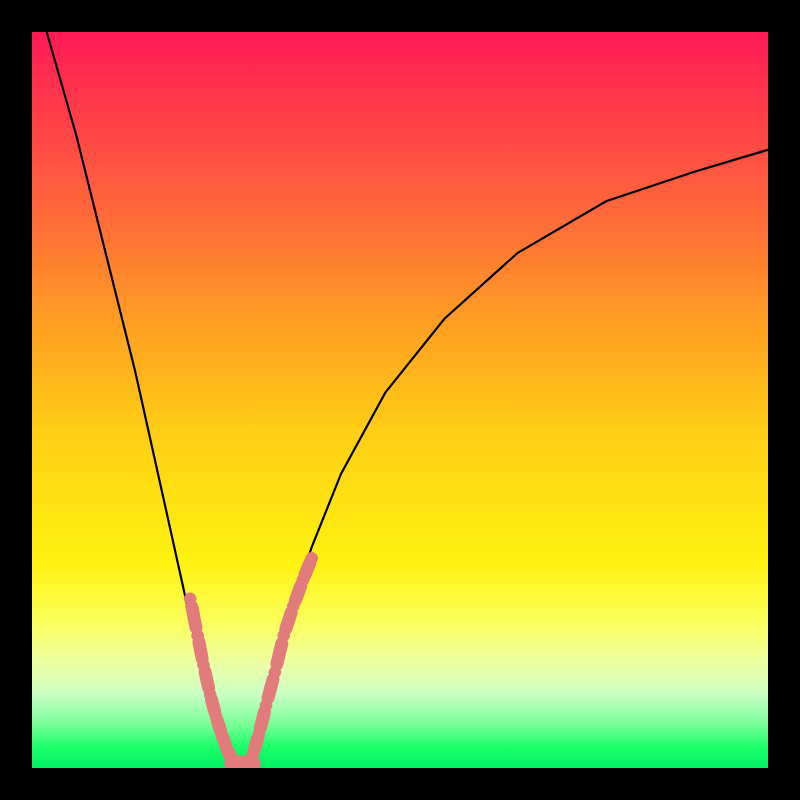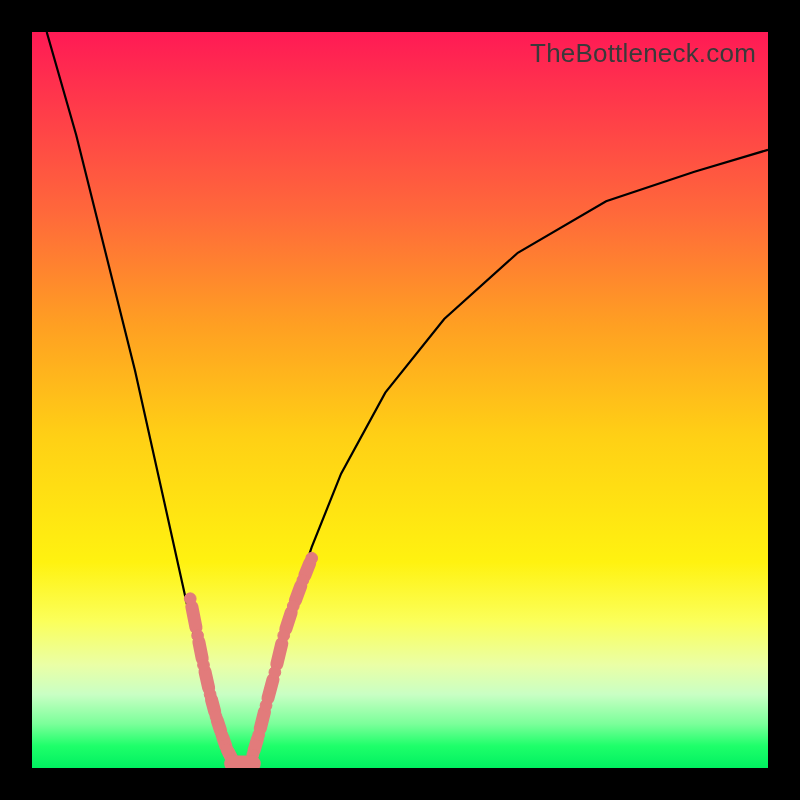--- a/index.html
+++ b/index.html
@@ -66,21 +66,20 @@
   .bead {
     fill: #e27b7b;
     stroke: #e27b7b;
   }
 </style>
 </head>
 <body>
 
 <div class="frame">
   <div class="plot-area">
-    <div class="watermark">TheBottleneck.com</div>
     <svg class="overlay" viewBox="0 0 736 736">
       <path id="curve-path" class="curve" d="M14.7 0.0 L44.2 103.0 L73.6 220.8 L103.0 338.6 L132.5 471.0 L147.2 537.3 L161.9 603.5 L176.6 669.8 L184.0 699.2 L191.4 721.3 L198.7 730.1 L206.1 733.1 L213.4 730.8 L220.8 725.0 L228.2 706.6 L235.5 677.1 L250.2 618.2 L265.0 559.4 L279.7 515.2 L309.1 441.6 L353.3 360.6 L412.2 287.0 L485.8 220.8 L574.1 169.3 L662.4 139.8 L736.0 117.8 "></path>
       <g id="beads-left">
           <path class="bead" d="M 159.85920000000002 574.816 L 163.9808 595.424" stroke-width="13" stroke-linecap="round" stroke="#e27b7b" fill="none"></path>
           <circle cx="158.24" cy="566.72" r="5.8500000000000005" class="bead"></circle>
           <path class="bead" d="M 166.89535999999998 609.9968 L 170.19264 626.4832" stroke-width="13" stroke-linecap="round" stroke="#e27b7b" fill="none"></path>
           <circle cx="165.6" cy="603.52" r="5.8500000000000005" class="bead"></circle>
           <path class="bead" d="M 172.94528 639.4368000000001 L 176.65472 655.9232" stroke-width="13" stroke-linecap="round" stroke="#e27b7b" fill="none"></path>
           <circle cx="171.488" cy="632.96" r="5.8500000000000005" class="bead"></circle>
           <path class="bead" d="M 179.40735999999998 667.2576 L 182.70464 679.6224" stroke-width="13" stroke-linecap="round" stroke="#e27b7b" fill="none"></path>

